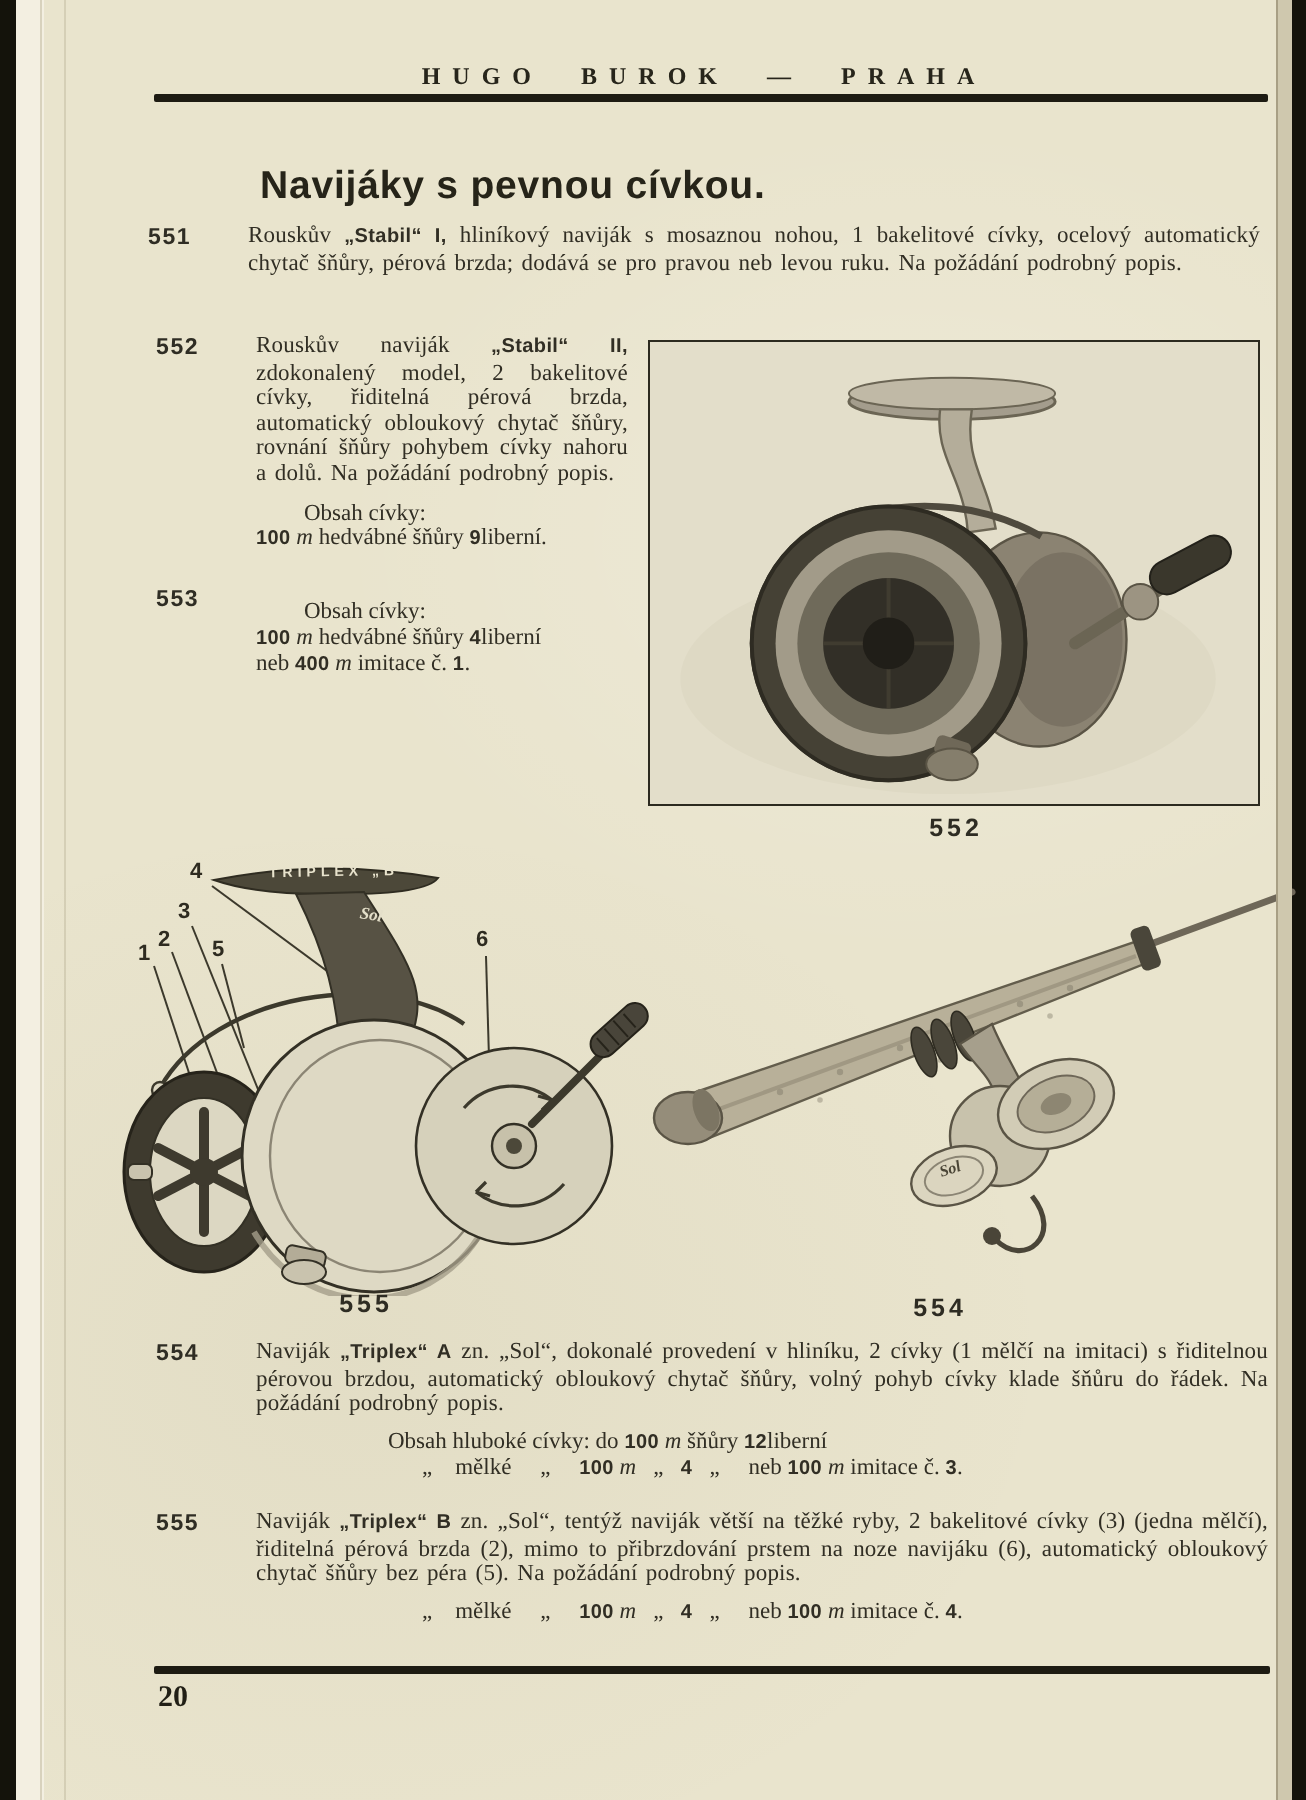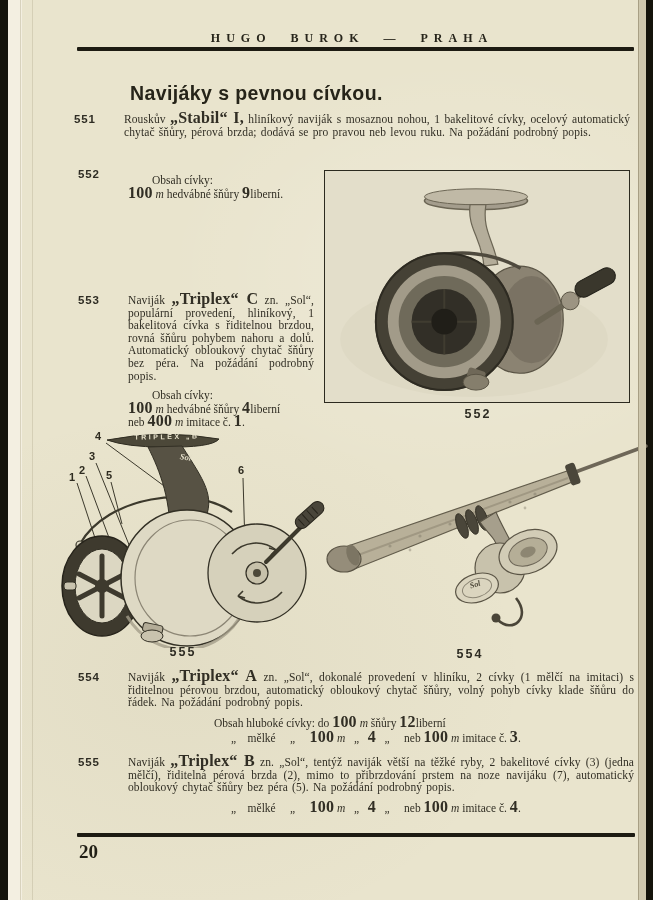--- a/index.html
+++ b/index.html
@@ -37,25 +37,25 @@
     letter-spacing:.4px;color:#24220f;color:#262419;
   }
 
   .item-num{
     position:absolute;left:-50px;top:1px;width:44px;
     font-family:"Liberation Sans", sans-serif;font-weight:700;font-size:11.5px;
     letter-spacing:.8px;color:#2f2d24;
   }
   .item{position:absolute;font-size:11.5px;line-height:12.6px;color:#312e24;}
   .desc{text-align:justify;word-spacing:1.2px;letter-spacing:.1px;}
-  .seg-b{font-family:Liberation Serif, serif;font-weight:700;font-size:16px;letter-spacing:.2px;}
+  .seg-b{font-family:Liberation Sans, sans-serif;font-weight:700;font-size:10px;letter-spacing:.2px;}
   .seg-i{font-style:italic;}
   .obsah-label{margin-top:7px;margin-left:24px;}
   .obsah-line{white-space:nowrap;}
-  .table{margin-top:6px;margin-left:86px;}
+  .table{margin-top:6px;margin-left:66px;}
   .table .row{white-space:nowrap;line-height:13.2px;}
   .table .row2{padding-left:17px;}
 
   .photo-box{
     position:absolute;left:302px;top:170px;width:304px;height:231px;
     border:1.5px solid #2c2a1f;background:#e3deca;
   }
   .photo-box svg{display:block;width:100%;height:100%;}
   .fig-caption{
     position:absolute;font-family:"Liberation Sans", sans-serif;font-weight:700;
@@ -83,21 +83,21 @@
     font-family:"Liberation Serif", serif;font-style:italic;font-weight:700;
     font-size:8.5px;color:#e4dfc9;transform:rotate(10deg);
   }
   .rod-sol{
     position:absolute;left:140px;top:162px;width:30px;text-align:center;
     font-family:"Liberation Serif", serif;font-style:italic;font-weight:700;
     font-size:8px;color:#4a4536;transform:rotate(-18deg);
   }
   .page-num{
     position:absolute;left:57px;top:841px;
-    font-family:"Liberation Serif", serif;font-weight:700;font-size:19px;color:#211f16;text-align:right;
+    font-family:"Liberation Serif", serif;font-weight:700;font-size:15px;color:#211f16;text-align:right;
   }
 </style>
 </head>
 <body>
 
 <div class="edge-white"></div>
 
 <div class="page">
 
   <div class="header-line">HUGO BUROK — PRAHA</div>
@@ -105,27 +105,27 @@
 
   <div class="page-title">Navijáky s pevnou cívkou.</div>
 
   <div class="item" style="left:102px;top:112px;width:506px;">
     <span class="item-num">551</span>
     <div class="desc"><span>Rouskův </span><span class="seg-b">„Stabil“ I,</span><span> hliníkový naviják s mosaznou nohou, 1 bakelitové cívky, ocelový automatický chytač šňůry, pérová brzda; dodává se pro pravou neb levou ruku. Na požádání podrobný popis.</span></div>
   </div>
 
   <div class="item" style="left:106px;top:167px;width:186px;">
     <span class="item-num">552</span>
+    <div class="desc"><span>Rouskův naviják </span><span class="seg-b">„Stabil“ II,</span><span> zdokonalený model, 2 bakelitové cívky, řiditelná pérová brzda, automatický obloukový chytač šňůry, rovnání šňůry pohybem cívky nahoru a dolů. Na požádání podrobný popis.</span></div>
     <div class="obsah-label">Obsah cívky:</div>
     <div class="obsah-line"><span class="seg-b">100</span><span class="seg-i"> m </span><span>hedvábné šňůry </span><span class="seg-b">9</span><span>liberní.</span></div>
   </div>
 
   <div class="item" style="left:106px;top:293px;width:186px;">
     <span class="item-num">553</span>
-    <div class="desc"><span>Naviják </span><span class="seg-b">„Triplex“ C</span><span> zn. „Sol“, populární provedení, hliníkový, 1 bakelitová cívka s řiditelnou brzdou, rovná šňůru pohybem nahoru a dolů. Automatický obloukový chytač šňůry bez péra. Na požádání podrobný popis.</span></div>
     <div class="obsah-label">Obsah cívky:</div>
     <div class="obsah-line"><span class="seg-b">100</span><span class="seg-i"> m </span><span>hedvábné šňůry </span><span class="seg-b">4</span><span>liberní</span></div>
     <div class="obsah-line"><span>neb </span><span class="seg-b">400</span><span class="seg-i"> m </span><span>imitace č. </span><span class="seg-b">1</span><span>.</span></div>
   </div>
 
   <div class="photo-box">
     <svg viewBox="0 0 306 233">
       <rect x="0" y="0" width="306" height="233" fill="#e3deca"></rect>
       <ellipse cx="150" cy="170" rx="135" ry="58" fill="#ded9c4"></ellipse>
 
@@ -282,21 +282,21 @@
     <span class="item-num">554</span>
     <div class="desc"><span>Naviják </span><span class="seg-b">„Triplex“ A</span><span> zn. „Sol“, dokonalé provedení v hliníku, 2 cívky (1 mělčí na imitaci) s řiditelnou pérovou brzdou, automatický obloukový chytač šňůry, volný pohyb cívky klade šňůru do řádek. Na požádání podrobný popis.</span></div>
     <div class="table">
       <div class="row"><span>Obsah hluboké cívky: do </span><span class="seg-b">100</span><span class="seg-i"> m </span><span>šňůry </span><span class="seg-b">12</span><span>liberní</span></div>
       <div class="row row2"><span>„&nbsp;&nbsp;&nbsp;&nbsp;mělké&nbsp;&nbsp;&nbsp;&nbsp;&nbsp;„&nbsp;&nbsp;&nbsp;&nbsp;&nbsp;</span><span class="seg-b">100</span><span class="seg-i"> m</span><span>&nbsp;&nbsp;&nbsp;„&nbsp;&nbsp;&nbsp;</span><span class="seg-b">4</span><span>&nbsp;&nbsp;&nbsp;„&nbsp;&nbsp;&nbsp;&nbsp;&nbsp;neb </span><span class="seg-b">100</span><span class="seg-i"> m </span><span>imitace č. </span><span class="seg-b">3</span><span>.</span></div>
     </div>
   </div>
 
   <div class="item" style="left:106px;top:755px;width:506px;">
     <span class="item-num">555</span>
-    <div class="desc"><span>Naviják </span><span class="seg-b">„Triplex“ B</span><span> zn. „Sol“, tentýž naviják větší na těžké ryby, 2 bakelitové cívky (3) (jedna mělčí), řiditelná pérová brzda (2), mimo to přibrzdování prstem na noze navijáku (7), automatický obloukový chytač šňůry bez péra (5). Na požádání podrobný popis.</span></div>
+    <div class="desc"><span>Naviják </span><span class="seg-b">„Triplex“ B</span><span> zn. „Sol“, tentýž naviják větší na těžké ryby, 2 bakelitové cívky (3) (jedna mělčí), řiditelná pérová brzda (2), mimo to přibrzdování prstem na noze navijáku (6), automatický obloukový chytač šňůry bez péra (5). Na požádání podrobný popis.</span></div>
     <div class="table">
       <div class="row row2"><span>„&nbsp;&nbsp;&nbsp;&nbsp;mělké&nbsp;&nbsp;&nbsp;&nbsp;&nbsp;„&nbsp;&nbsp;&nbsp;&nbsp;&nbsp;</span><span class="seg-b">100</span><span class="seg-i"> m</span><span>&nbsp;&nbsp;&nbsp;„&nbsp;&nbsp;&nbsp;</span><span class="seg-b">4</span><span>&nbsp;&nbsp;&nbsp;„&nbsp;&nbsp;&nbsp;&nbsp;&nbsp;neb </span><span class="seg-b">100</span><span class="seg-i"> m </span><span>imitace č. </span><span class="seg-b">4</span><span>.</span></div>
     </div>
   </div>
 
   <div class="rule rule-bottom"></div>
   <div class="page-num">20</div>
 
   <div class="edge-right"></div>
 </div>

